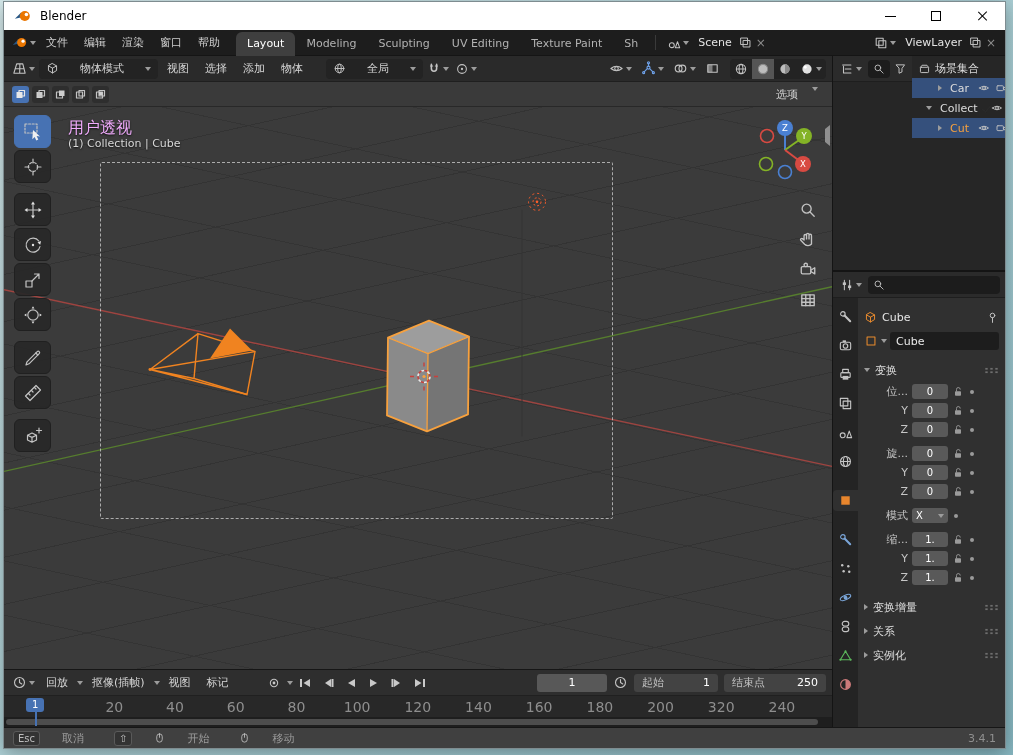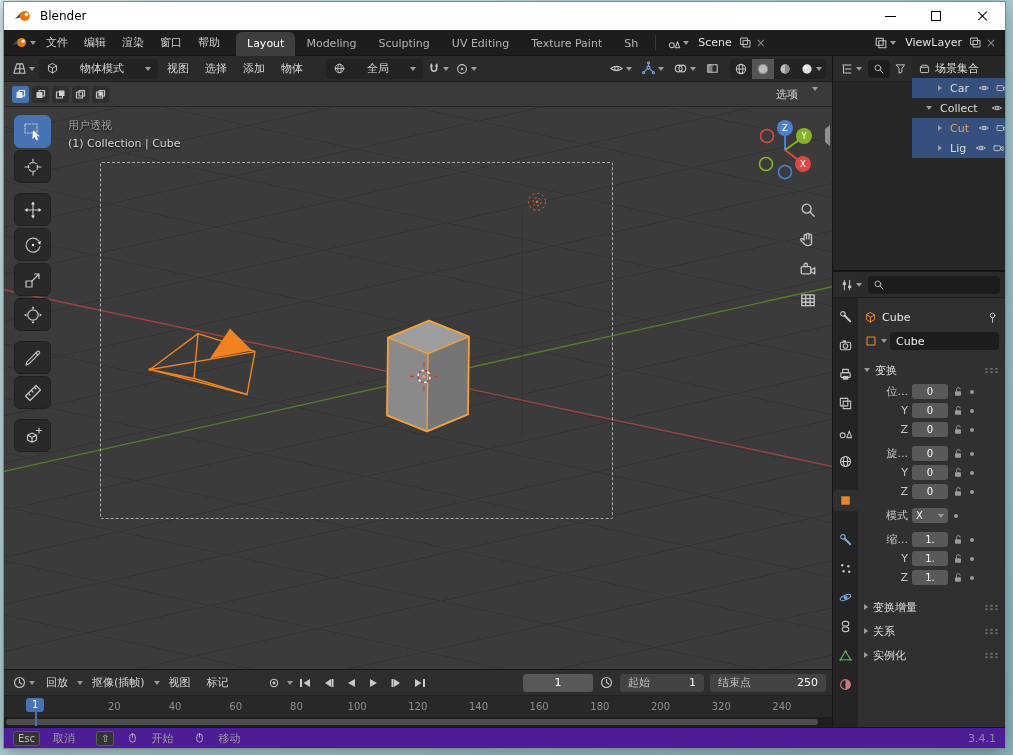--- a/index.html
+++ b/index.html
@@ -51,45 +51,45 @@
 .viewport{flex:1;position:relative;background:#3b3b3b;overflow:hidden}
 .grid{position:absolute;left:-250px;top:-250px;width:1400px;height:1100px;pointer-events:none}
 .gA{background:repeating-linear-gradient(180deg,#343434 0 1px,transparent 1px 53px);transform:rotate(12.2deg)}
 .gB{background:repeating-linear-gradient(180deg,#333333 0 1px,transparent 1px 46px);transform:rotate(-12.6deg)}
 .scene{position:absolute;inset:0;width:100%;height:100%}
 .camrect{position:absolute;left:96px;top:55px;width:513px;height:357px;border:1.5px dashed #c9c9c9;border-radius:2px;opacity:.8;z-index:2}
 .vtools{position:absolute;left:10px;top:8px;display:flex;flex-direction:column;gap:2px;z-index:5}
 .tbtn{width:37px;height:33px;border-radius:6px;background:rgba(40,40,40,.93);border:1px solid #202020;display:grid;place-items:center}
 .tbtn.active{background:#4772b3;border-color:#4772b3}
 .gap{margin-top:8px}
-.vlabel{position:absolute;left:64px;top:11px;font-size:11px;color:#a3a3a3;text-shadow:0 1px 2px rgba(0,0,0,.8);z-index:4}
+.vlabel{position:absolute;left:64px;top:11px;font-size:16px;color:#f0abfc;text-shadow:0 1px 2px rgba(0,0,0,.8);z-index:4}
 .vcrumb{position:absolute;left:64px;top:30px;font-size:11px;color:#d8d8d8;text-shadow:0 1px 2px rgba(0,0,0,.8);z-index:4}
 .gizmo{position:absolute;right:14px;top:10px;z-index:4}
 .navbtns{position:absolute;right:15px;top:94px;display:flex;flex-direction:column;gap:12px;align-items:center;z-index:4}
 .collapse{position:absolute;right:2px;top:22px;z-index:4}
 
 .timeline{flex:0 0 auto;border-top:1px solid #161616}
 .tlh{height:25px;background:#2e2e2e;display:flex;align-items:center;gap:2px;padding:0 6px}
 .transport{display:flex;align-items:center;gap:2px;margin-left:26px}
 .tpb{width:21px;height:18px;display:grid;place-items:center;border-radius:3px}
 .tlright{margin-left:auto;display:flex;align-items:center;gap:6px}
 .framef{width:70px;height:18px;background:#585858;border-radius:3px;color:#fff;display:grid;place-items:center}
 .rangef{height:18px;background:#434343;border-radius:3px;display:flex;align-items:center;padding:0 8px}
 .rangef .lb{color:#c2c2c2}
 .rangef .v{color:#fff;margin-left:auto}
-.rs{width:84px}.re{width:116px}
+.rs{width:84px}.re{width:102px}
 .ruler{position:relative;height:22px;background:#282828;border-top:1px solid #202020}
 .rnums{position:absolute;left:80px;top:0;bottom:0;display:flex}
-.rnums span{width:60.7px;text-align:center;line-height:22px;color:#8e8e8e;font-size:10px}
+.rnums span{width:60.7px;text-align:center;line-height:22px;color:#8e8e8e;font-size:14px}
 .phead{position:absolute;left:22px;top:2px;background:#4772b3;color:#fff;font-size:10px;line-height:14px;padding:0 6px;border-radius:3px;z-index:2}
 .phead::after{content:"";position:absolute;left:50%;top:14px;width:1.5px;height:14px;background:#4772b3}
 .tlscroll{height:10px;background:#1e1e1e;position:relative}
 .thumb{position:absolute;left:2px;right:14px;top:2px;bottom:2px;background:#4d4d4d;border-radius:4px}
 
-.statusbar{height:21px;background:#4c1d95;border-top:1px solid #161616;display:flex;align-items:center;gap:13px;padding:0 9px;color:#9c9c9c;flex:0 0 auto}
+.statusbar{height:21px;background:#404040;border-top:1px solid #161616;display:flex;align-items:center;gap:22px;padding:0 9px;color:#9c9c9c;flex:0 0 auto}
 .keycap{min-width:16px;padding:0 4px;height:15px;border:1px solid #5a5a5a;border-radius:3px;display:grid;place-items:center;font-size:10px;color:#bdbdbd;background:#333}
 .version{margin-left:auto;color:#8f8f8f}
 
 .rightcol{width:172px;display:flex;flex-direction:column;background:#262626;flex:0 0 auto}
 .phdr{height:26px;background:#2b2b2b;display:flex;align-items:center;gap:4px;padding:0 5px;border-bottom:1px solid #1e1e1e;flex:0 0 auto}
 .search{flex:1;height:18px;background:#1c1c1c;border-radius:4px;display:flex;align-items:center;gap:4px;padding:0 5px}
 .outliner{height:214px;display:flex;flex-direction:row;flex:0 0 auto}
 .otree{flex:1;padding-top:2px;overflow:hidden}
 .orow{height:20px;display:flex;align-items:center;gap:4px;padding-left:6px}
 .orow .nm{color:#dcdcdc;white-space:nowrap}
@@ -666,39 +666,20 @@
               <svg class="ic" width="14" height="12" viewBox="0 0 16 16">
                     <path d="M2 8 Q8 3.2 14 8 Q8 12.8 2 8 Z"></path>
                     <circle cx="8" cy="8" r="1.9"></circle>
                   </svg>
               <svg class="ic" width="13" height="12" viewBox="0 0 16 16">
                     <rect x="2" y="5" width="8.5" height="6.5" rx="1.2"></rect>
                     <path d="M10.5 8.2 L14 6 V11.5 L10.5 9.3"></path>
                   </svg>
             </span>
           </div>
-          <div class="orow ind2 sel">
-            <span class="tri-r"></span>
-            <svg class="ic" width="13" height="12" viewBox="0 0 16 16" style="stroke:#ddd06e">
-                  <circle cx="8" cy="8" r="2.6" fill="#ddd06e" stroke="none"></circle>
-                  <path d="M8 2.5 V4.2 M8 11.8 V13.5 M2.5 8 H4.2 M11.8 8 H13.5 M4.2 4.2 L5.4 5.4 M10.6 10.6 L11.8 11.8 M11.8 4.2 L10.6 5.4 M4.2 11.8 L5.4 10.6"></path>
-                </svg>
-            <span class="nm">Lig</span>
-            <span class="sp"></span>
-            <span class="vis">
-              <svg class="ic" width="14" height="12" viewBox="0 0 16 16">
-                    <path d="M2 8 Q8 3.2 14 8 Q8 12.8 2 8 Z"></path>
-                    <circle cx="8" cy="8" r="1.9"></circle>
-                  </svg>
-              <svg class="ic" width="13" height="12" viewBox="0 0 16 16">
-                    <rect x="2" y="5" width="8.5" height="6.5" rx="1.2"></rect>
-                    <path d="M10.5 8.2 L14 6 V11.5 L10.5 9.3"></path>
-                  </svg>
-            </span>
-          </div>
         </div>
       </div>
 
       <div class="splitter"></div>
 
       <div class="props">
         <div class="phdr">
           <span class="iconbtn">
             <svg class="ic" width="14" height="14" viewBox="0 0 16 16">
                   <path d="M5 2.5 V13.5 M11 2.5 V13.5"></path>

